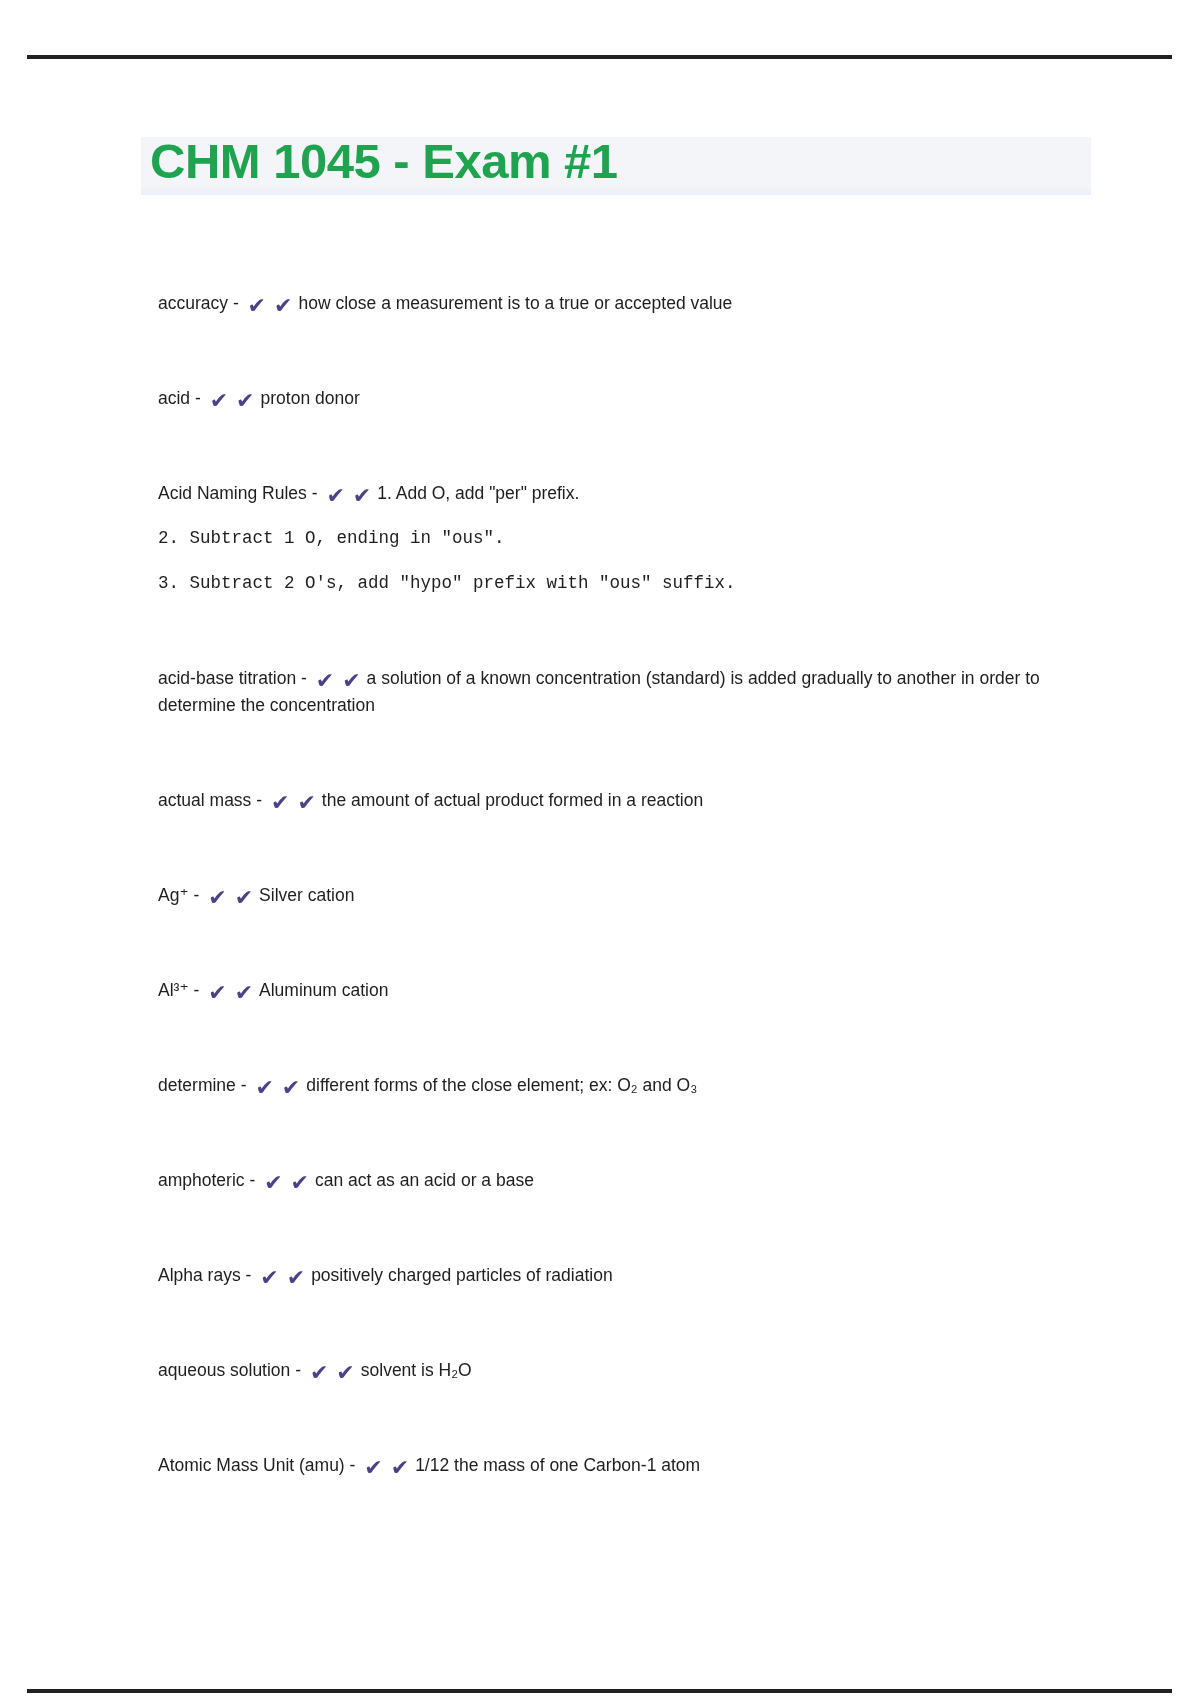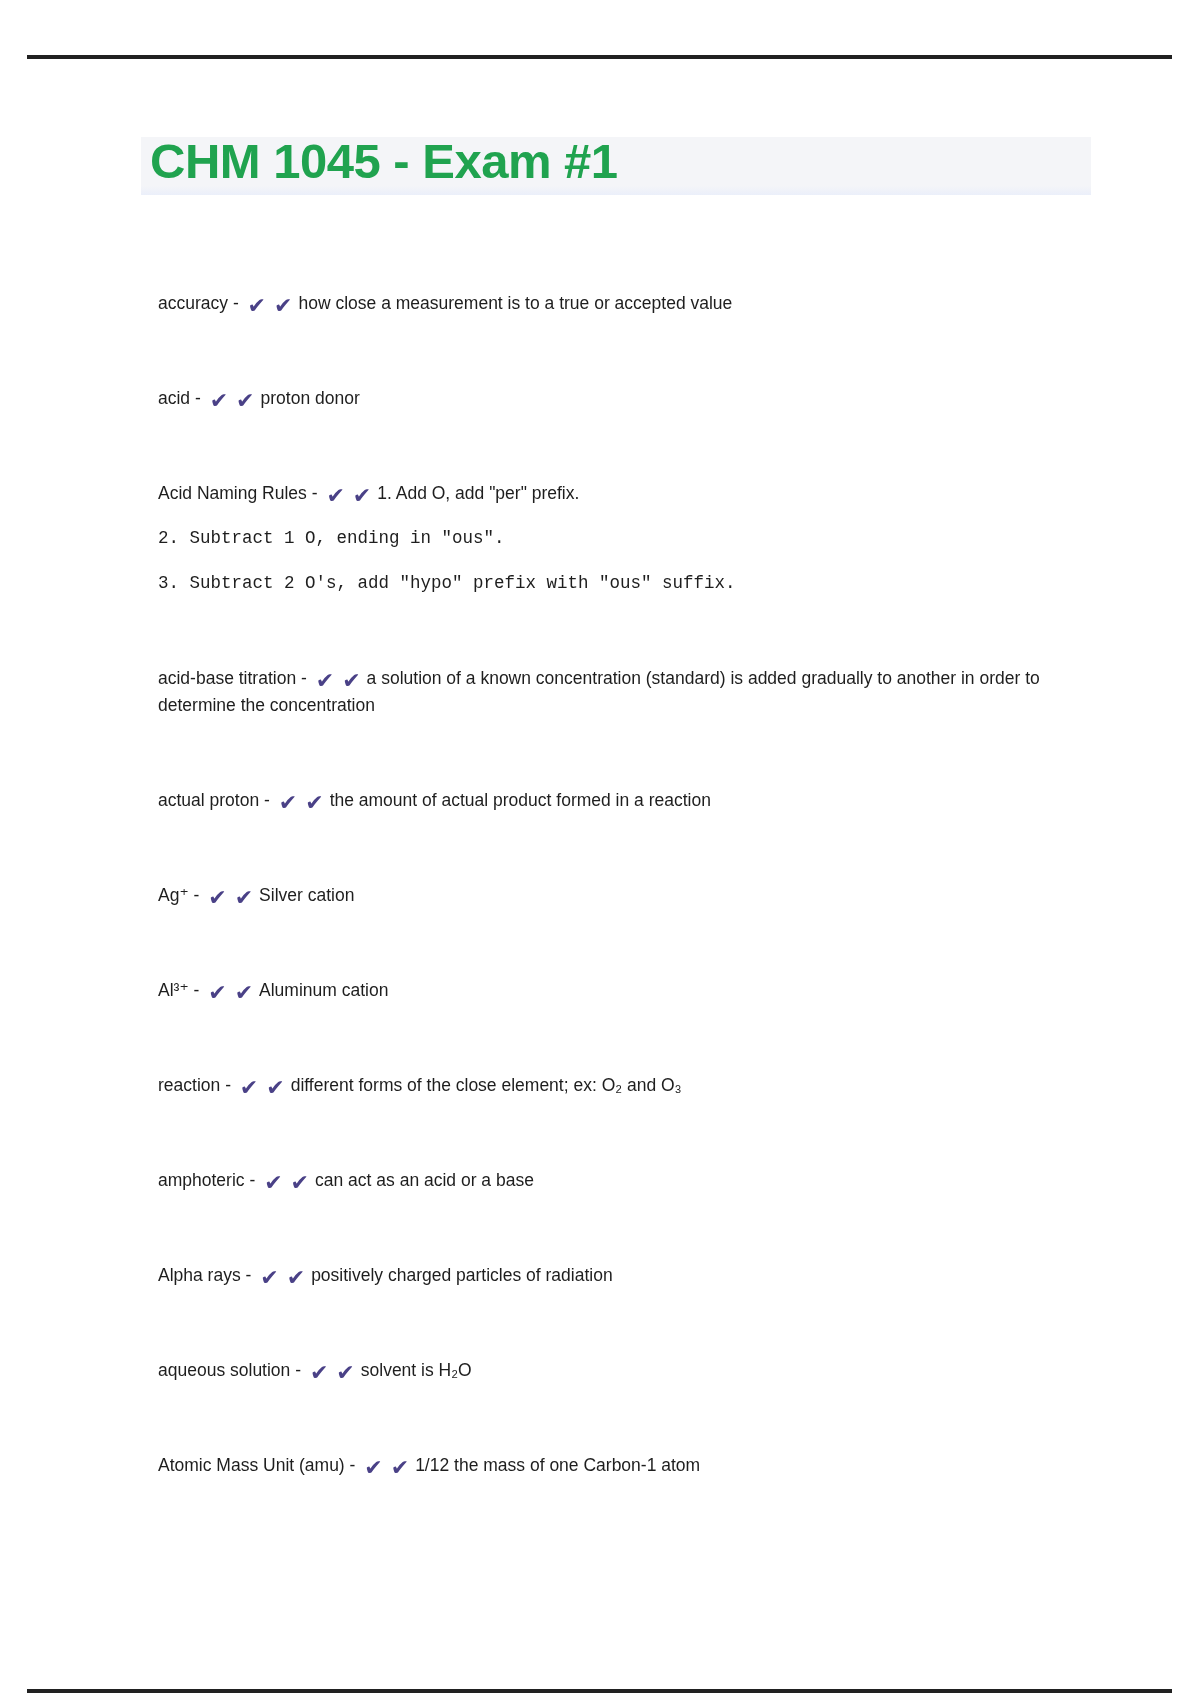--- a/index.html
+++ b/index.html
@@ -101,36 +101,36 @@
         <p class="extra-line">3. Subtract 2 O's, add "hypo" prefix with "ous" suffix.</p>
       </div>
   </div>
 
   <div class="entry">
     <p><span class="term">acid-base titration</span><span class="sep"> - </span><span class="check check-1">✔</span><span class="check check-2">✔</span><span class="definition">a solution of a known concentration (standard) is added gradually to another in order to determine the concentration</span></p>
     <div></div>
   </div>
 
   <div class="entry">
-    <p><span class="term">actual proton</span><span class="sep"> - </span><span class="check check-1">✔</span><span class="check check-2">✔</span><span class="definition">the amount of actual product formed in a reaction</span></p>
+    <p><span class="term">actual mass</span><span class="sep"> - </span><span class="check check-1">✔</span><span class="check check-2">✔</span><span class="definition">the amount of actual product formed in a reaction</span></p>
     <div></div>
   </div>
 
   <div class="entry">
     <p><span class="term">Ag⁺</span><span class="sep"> - </span><span class="check check-1">✔</span><span class="check check-2">✔</span><span class="definition">Silver cation</span></p>
     <div></div>
   </div>
 
   <div class="entry">
     <p><span class="term">Al³⁺</span><span class="sep"> - </span><span class="check check-1">✔</span><span class="check check-2">✔</span><span class="definition">Aluminum cation</span></p>
     <div></div>
   </div>
 
   <div class="entry">
-    <p><span class="term">reaction</span><span class="sep"> - </span><span class="check check-1">✔</span><span class="check check-2">✔</span><span class="definition">different forms of the close element; ex: O₂ and O₃</span></p>
+    <p><span class="term">determine</span><span class="sep"> - </span><span class="check check-1">✔</span><span class="check check-2">✔</span><span class="definition">different forms of the close element; ex: O₂ and O₃</span></p>
     <div></div>
   </div>
 
   <div class="entry">
     <p><span class="term">amphoteric</span><span class="sep"> - </span><span class="check check-1">✔</span><span class="check check-2">✔</span><span class="definition">can act as an acid or a base</span></p>
     <div></div>
   </div>
 
   <div class="entry">
     <p><span class="term">Alpha rays</span><span class="sep"> - </span><span class="check check-1">✔</span><span class="check check-2">✔</span><span class="definition">positively charged particles of radiation</span></p>

